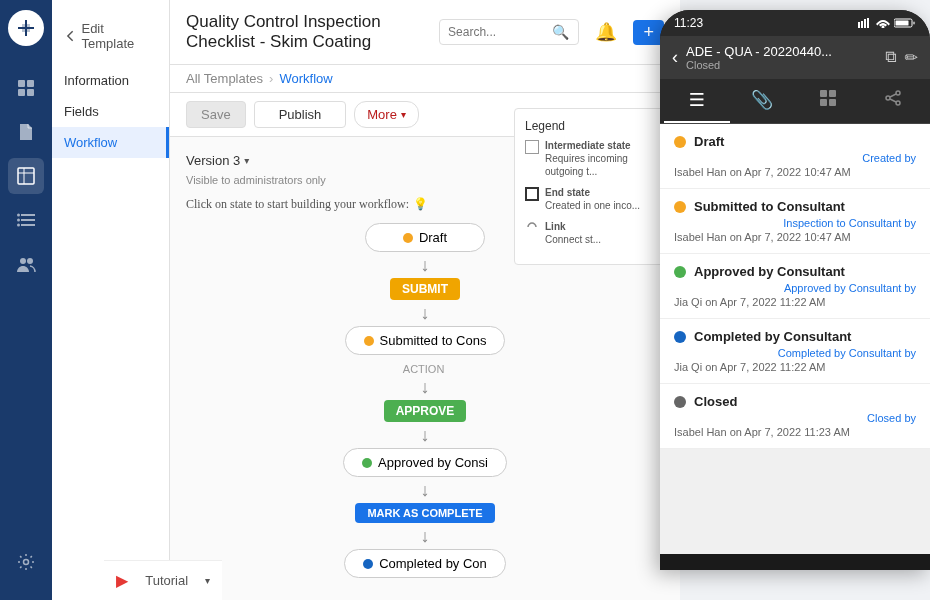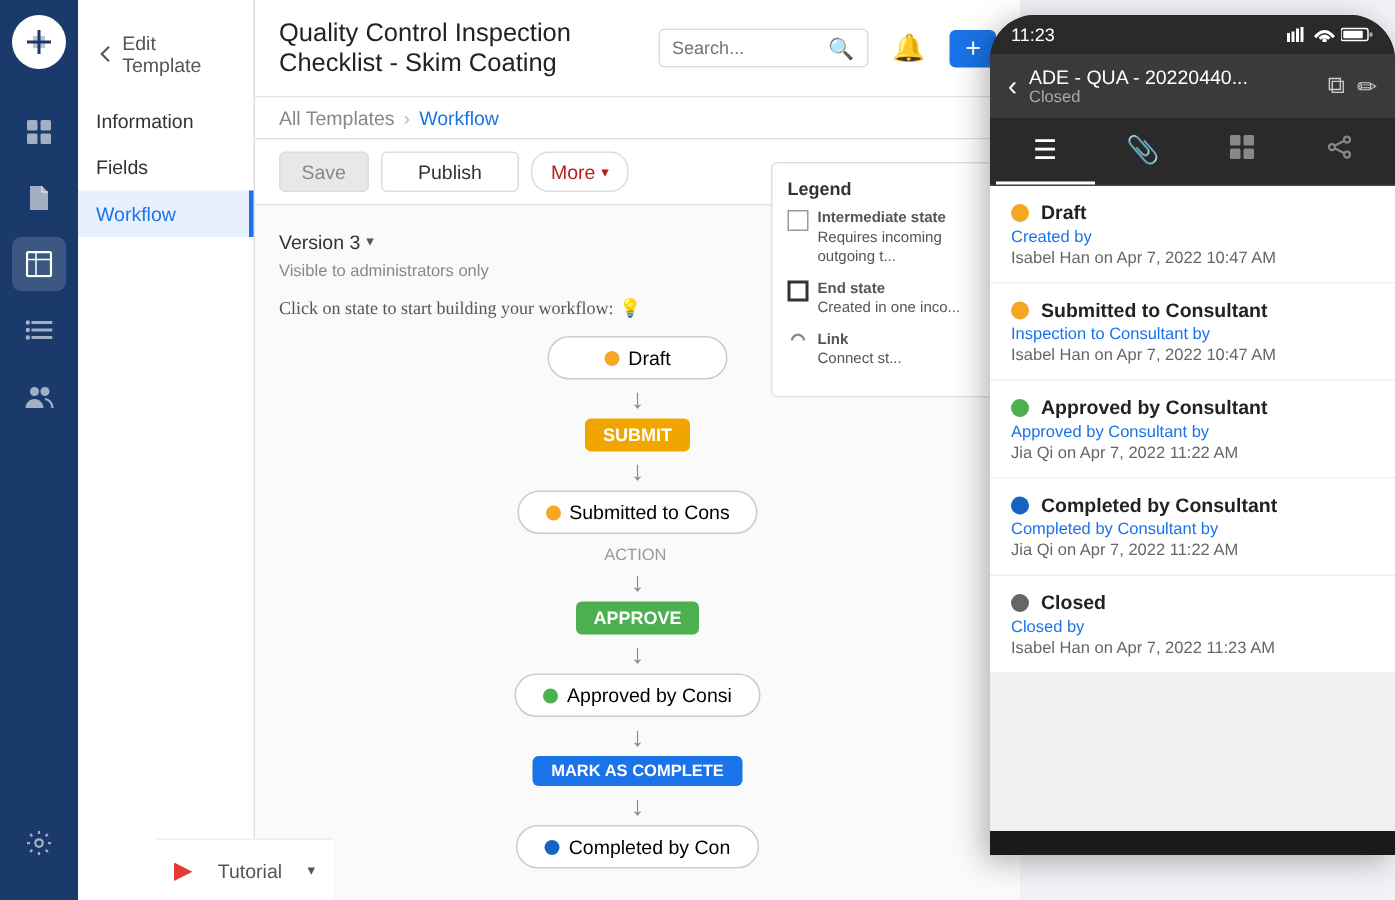--- a/index.html
+++ b/index.html
@@ -146,21 +146,21 @@
     .action-label-row {
       display: flex; justify-content: space-between; align-items: center;
       font-size: 11px; color: #999; margin: 6px 0 2px;
     }
 
     
     .legend-panel {
       position: absolute; right: 16px; top: 108px; width: 150px; background: white;
       border: 1px solid #e0e0e0; border-radius: 4px; padding: 10px; font-size: 11px; color: #333;
     }
-    .legend-title { font-weight: 700; font-size: 12px; margin-bottom: 6px; }
+    .legend-title { font-weight: 400; font-size: 12px; margin-bottom: 6px; }
     .legend-item { display: flex; align-items: flex-start; gap: 6px; margin-bottom: 8px; }
     .legend-box { width: 14px; height: 14px; border: 1px solid #ccc; background: white; flex-shrink: 0; margin-top: 1px; }
     .legend-text { font-size: 10px; color: #555; line-height: 1.3; }
 
     
     .phone-overlay {
       position: absolute; right: 0; top: 10px; width: 270px; height: 560px;
       background: #1a1a1a; border-radius: 30px 30px 0 0;
       box-shadow: -4px 4px 20px rgba(0,0,0,0.3); overflow: hidden; z-index: 20;
     }
@@ -188,21 +188,21 @@
     }
     .phone-tab.active { color: white; border-bottom: 2px solid white; }
 
     .phone-content { background: #f0f0f0; overflow-y: auto; height: calc(100% - 130px); }
     .phone-history-item {
       background: white; margin: 0; padding: 10px 14px; border-bottom: 1px solid #eee;
     }
     .phi-state { display: flex; align-items: center; gap: 8px; margin-bottom: 3px; }
     .phi-dot { width: 12px; height: 12px; border-radius: 50%; flex-shrink: 0; }
     .phi-state-label { font-size: 13px; font-weight: 600; color: #222; }
-    .phi-action { font-size: 11px; color: #1a73e8; margin-bottom: 2px; }
+    .phi-action { font-size: 11px; color: #1a73e8; margin-bottom: 2px; text-align: right; }
     .phi-user { font-size: 11px; color: #666; }
   </style>
 </head>
 <body>
 
 <div class="left-nav">
   <div class="nav-logo">
     <svg width="24" height="24" viewBox="0 0 24 24" fill="#1a3a6b">
       <circle cx="12" cy="12" r="10" fill="white"></circle>
       <path d="M8 8 L16 8 L16 16 L8 16 Z" fill="#1a3a6b" opacity="0.3"></path>

